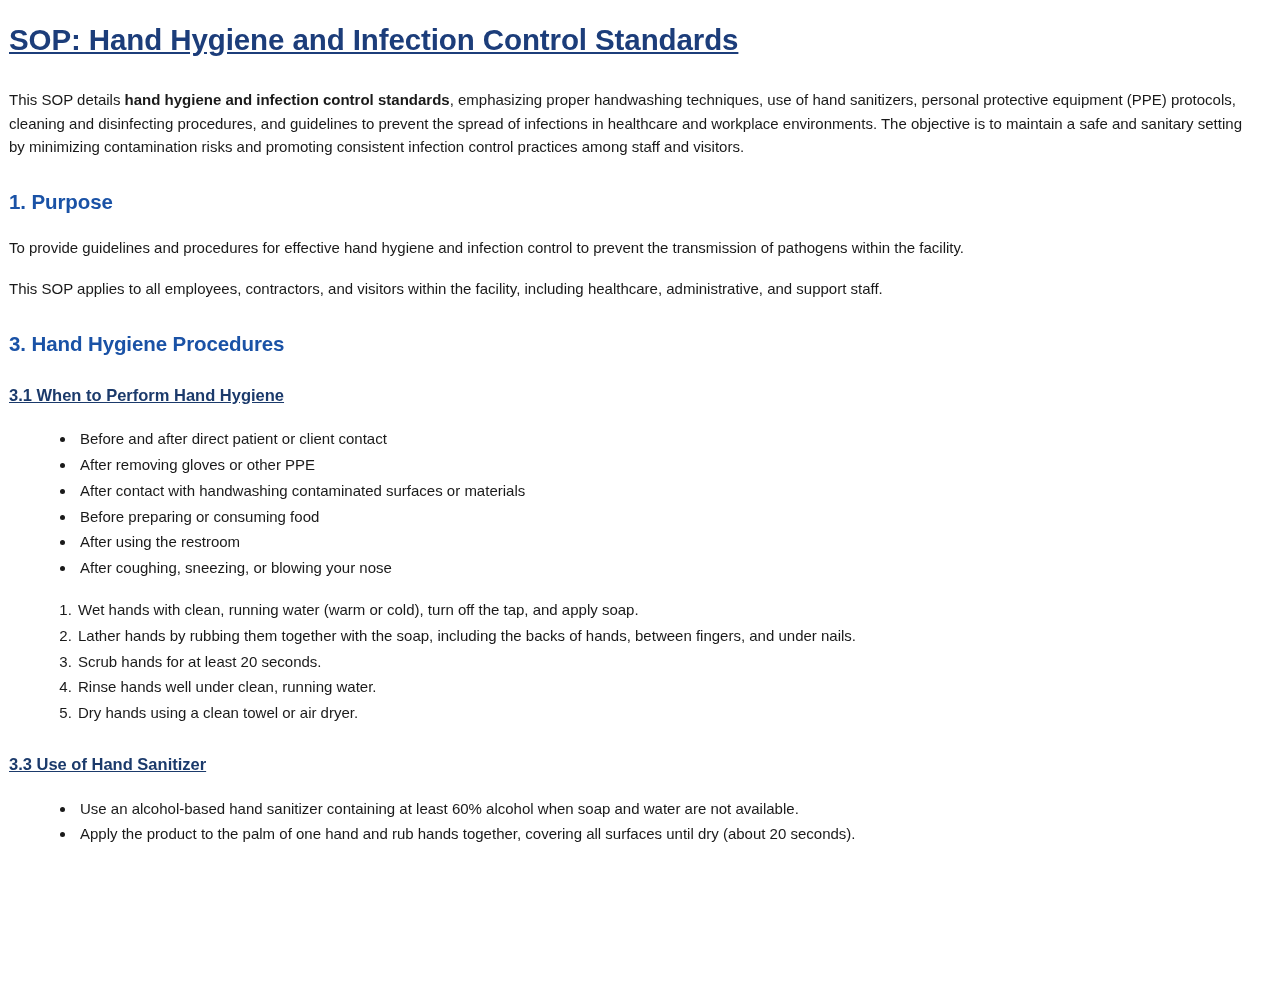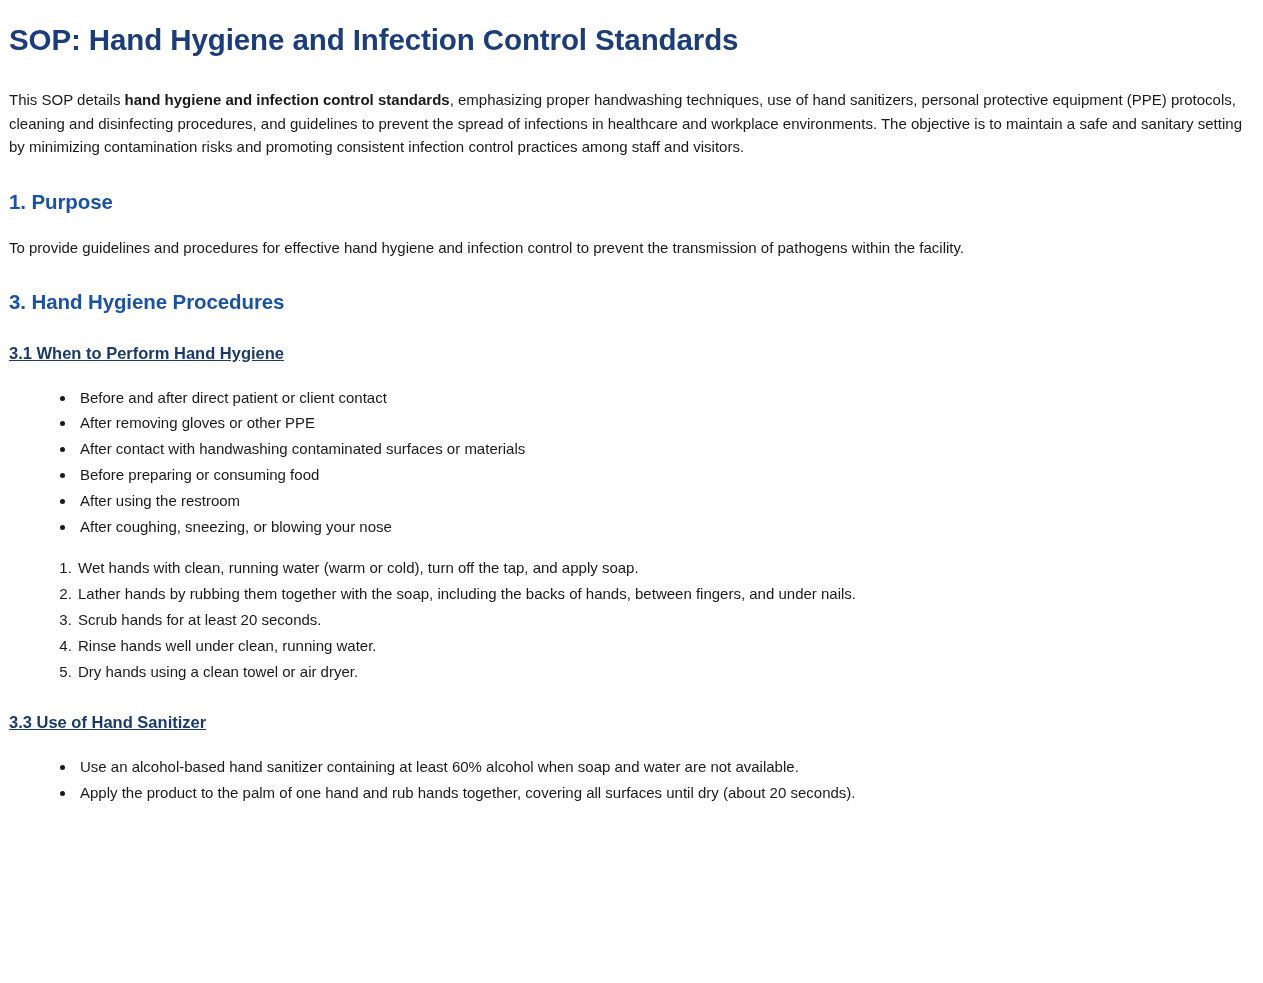--- a/index.html
+++ b/index.html
@@ -19,20 +19,21 @@
     padding: 8px 14px 18px 9px;
     box-sizing: border-box;
   }
   h1.doc-title {
     font-size: 29.5px;
     line-height: 1.22;
     font-weight: bold;
     color: #1c3d7a;
     margin: 14px 0 22px 0;
     letter-spacing: -0.1px;
+    text-decoration: underline;
   }
   h2.section-heading {
     font-size: 20.5px;
     line-height: 1.25;
     font-weight: bold;
     color: #1a52a6;
     margin: 30px 0 0 0;
     letter-spacing: -0.1px;
   }
   h3.subsection-heading {
@@ -83,20 +84,21 @@
 
 <div class="doc">
 
   <h1 class="doc-title">SOP: Hand Hygiene and Infection Control Standards</h1>
 
   <p class="body-text intro-text"><span>This SOP details </span><b>hand hygiene and infection control standards</b><span>, emphasizing proper handwashing techniques, use of hand sanitizers, personal protective equipment (PPE) protocols, cleaning and disinfecting procedures, and guidelines to prevent the spread of infections in healthcare and workplace environments. The objective is to maintain a safe and sanitary setting by minimizing contamination risks and promoting consistent infection control practices among staff and visitors.</span></p>
 
   <h2 class="section-heading">1. Purpose</h2>
   <p class="body-text">To provide guidelines and procedures for effective hand hygiene and infection control to prevent the transmission of pathogens within the facility.</p>
 
+  <p class="body-text">This SOP applies to all employees, contractors, and visitors within the facility, including healthcare, administrative, and support staff.</p>
 
   <h2 class="section-heading">3. Hand Hygiene Procedures</h2>
 
   <h3 class="subsection-heading">3.1 When to Perform Hand Hygiene</h3>
   <ul class="bullet-list">
     <li>Before and after direct patient or client contact</li>
     <li>After removing gloves or other PPE</li>
     <li>After contact with handwashing contaminated surfaces or materials</li>
     <li>Before preparing or consuming food</li>
     <li>After using the restroom</li>

